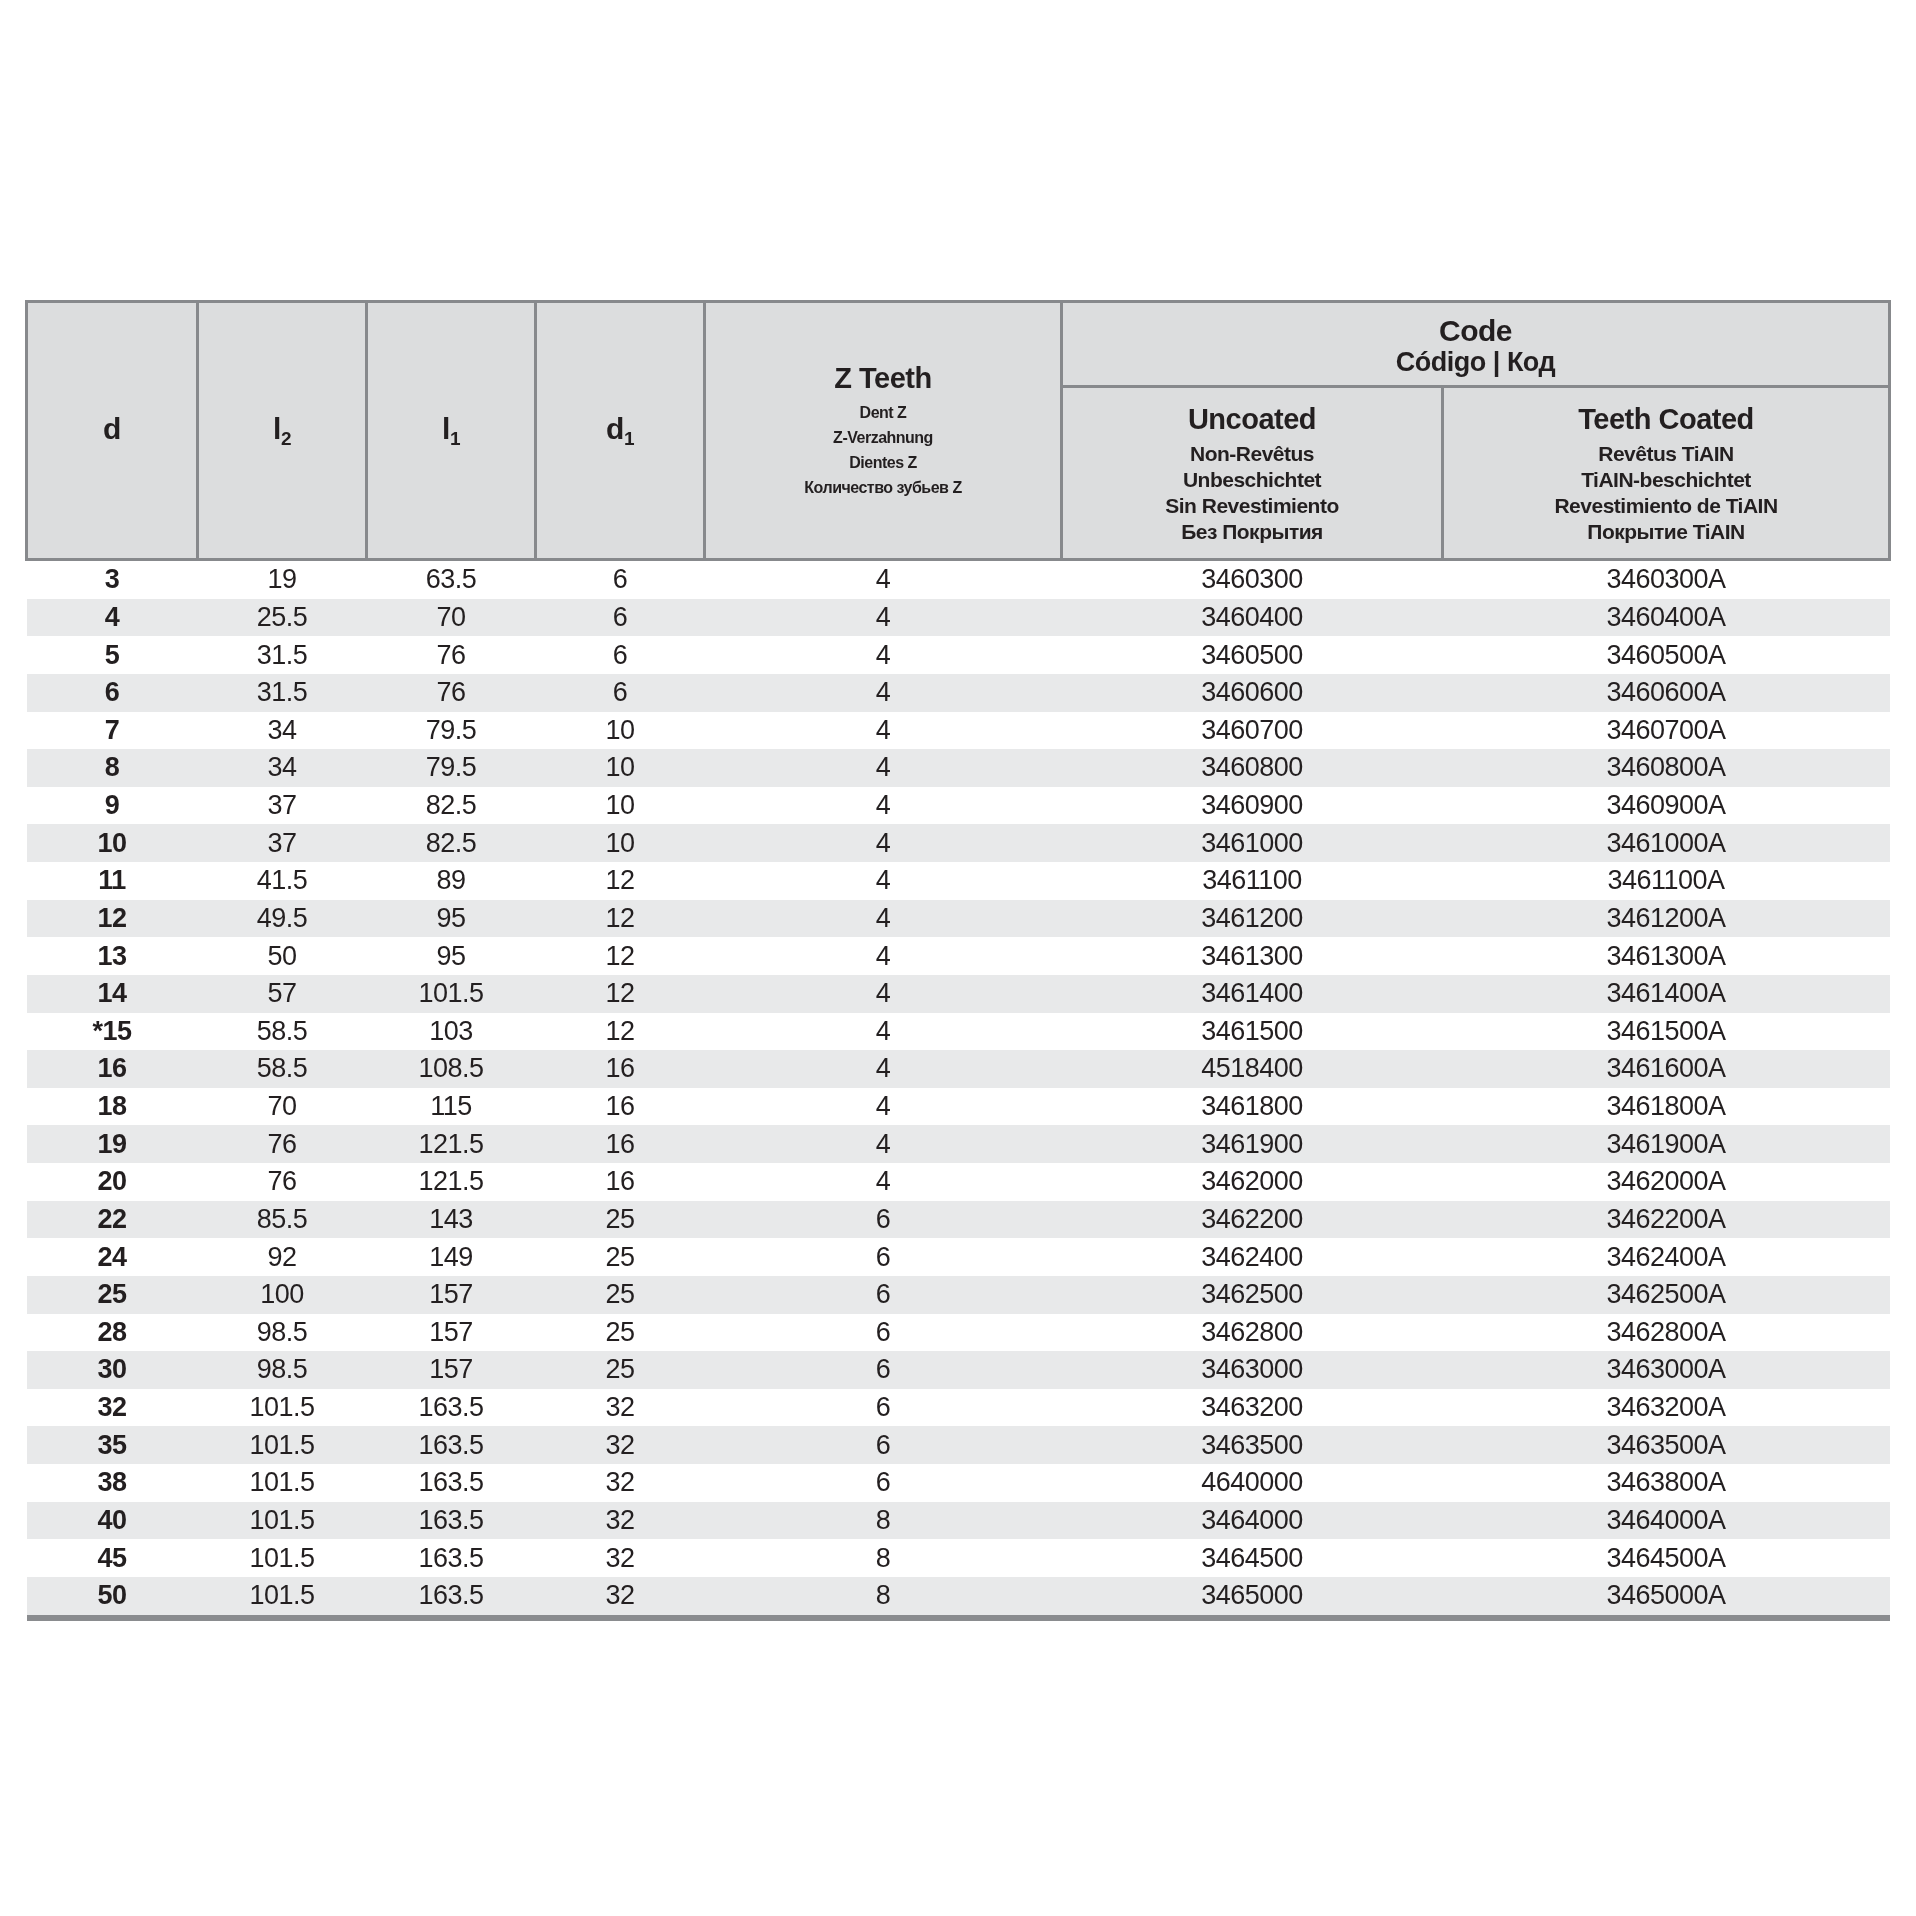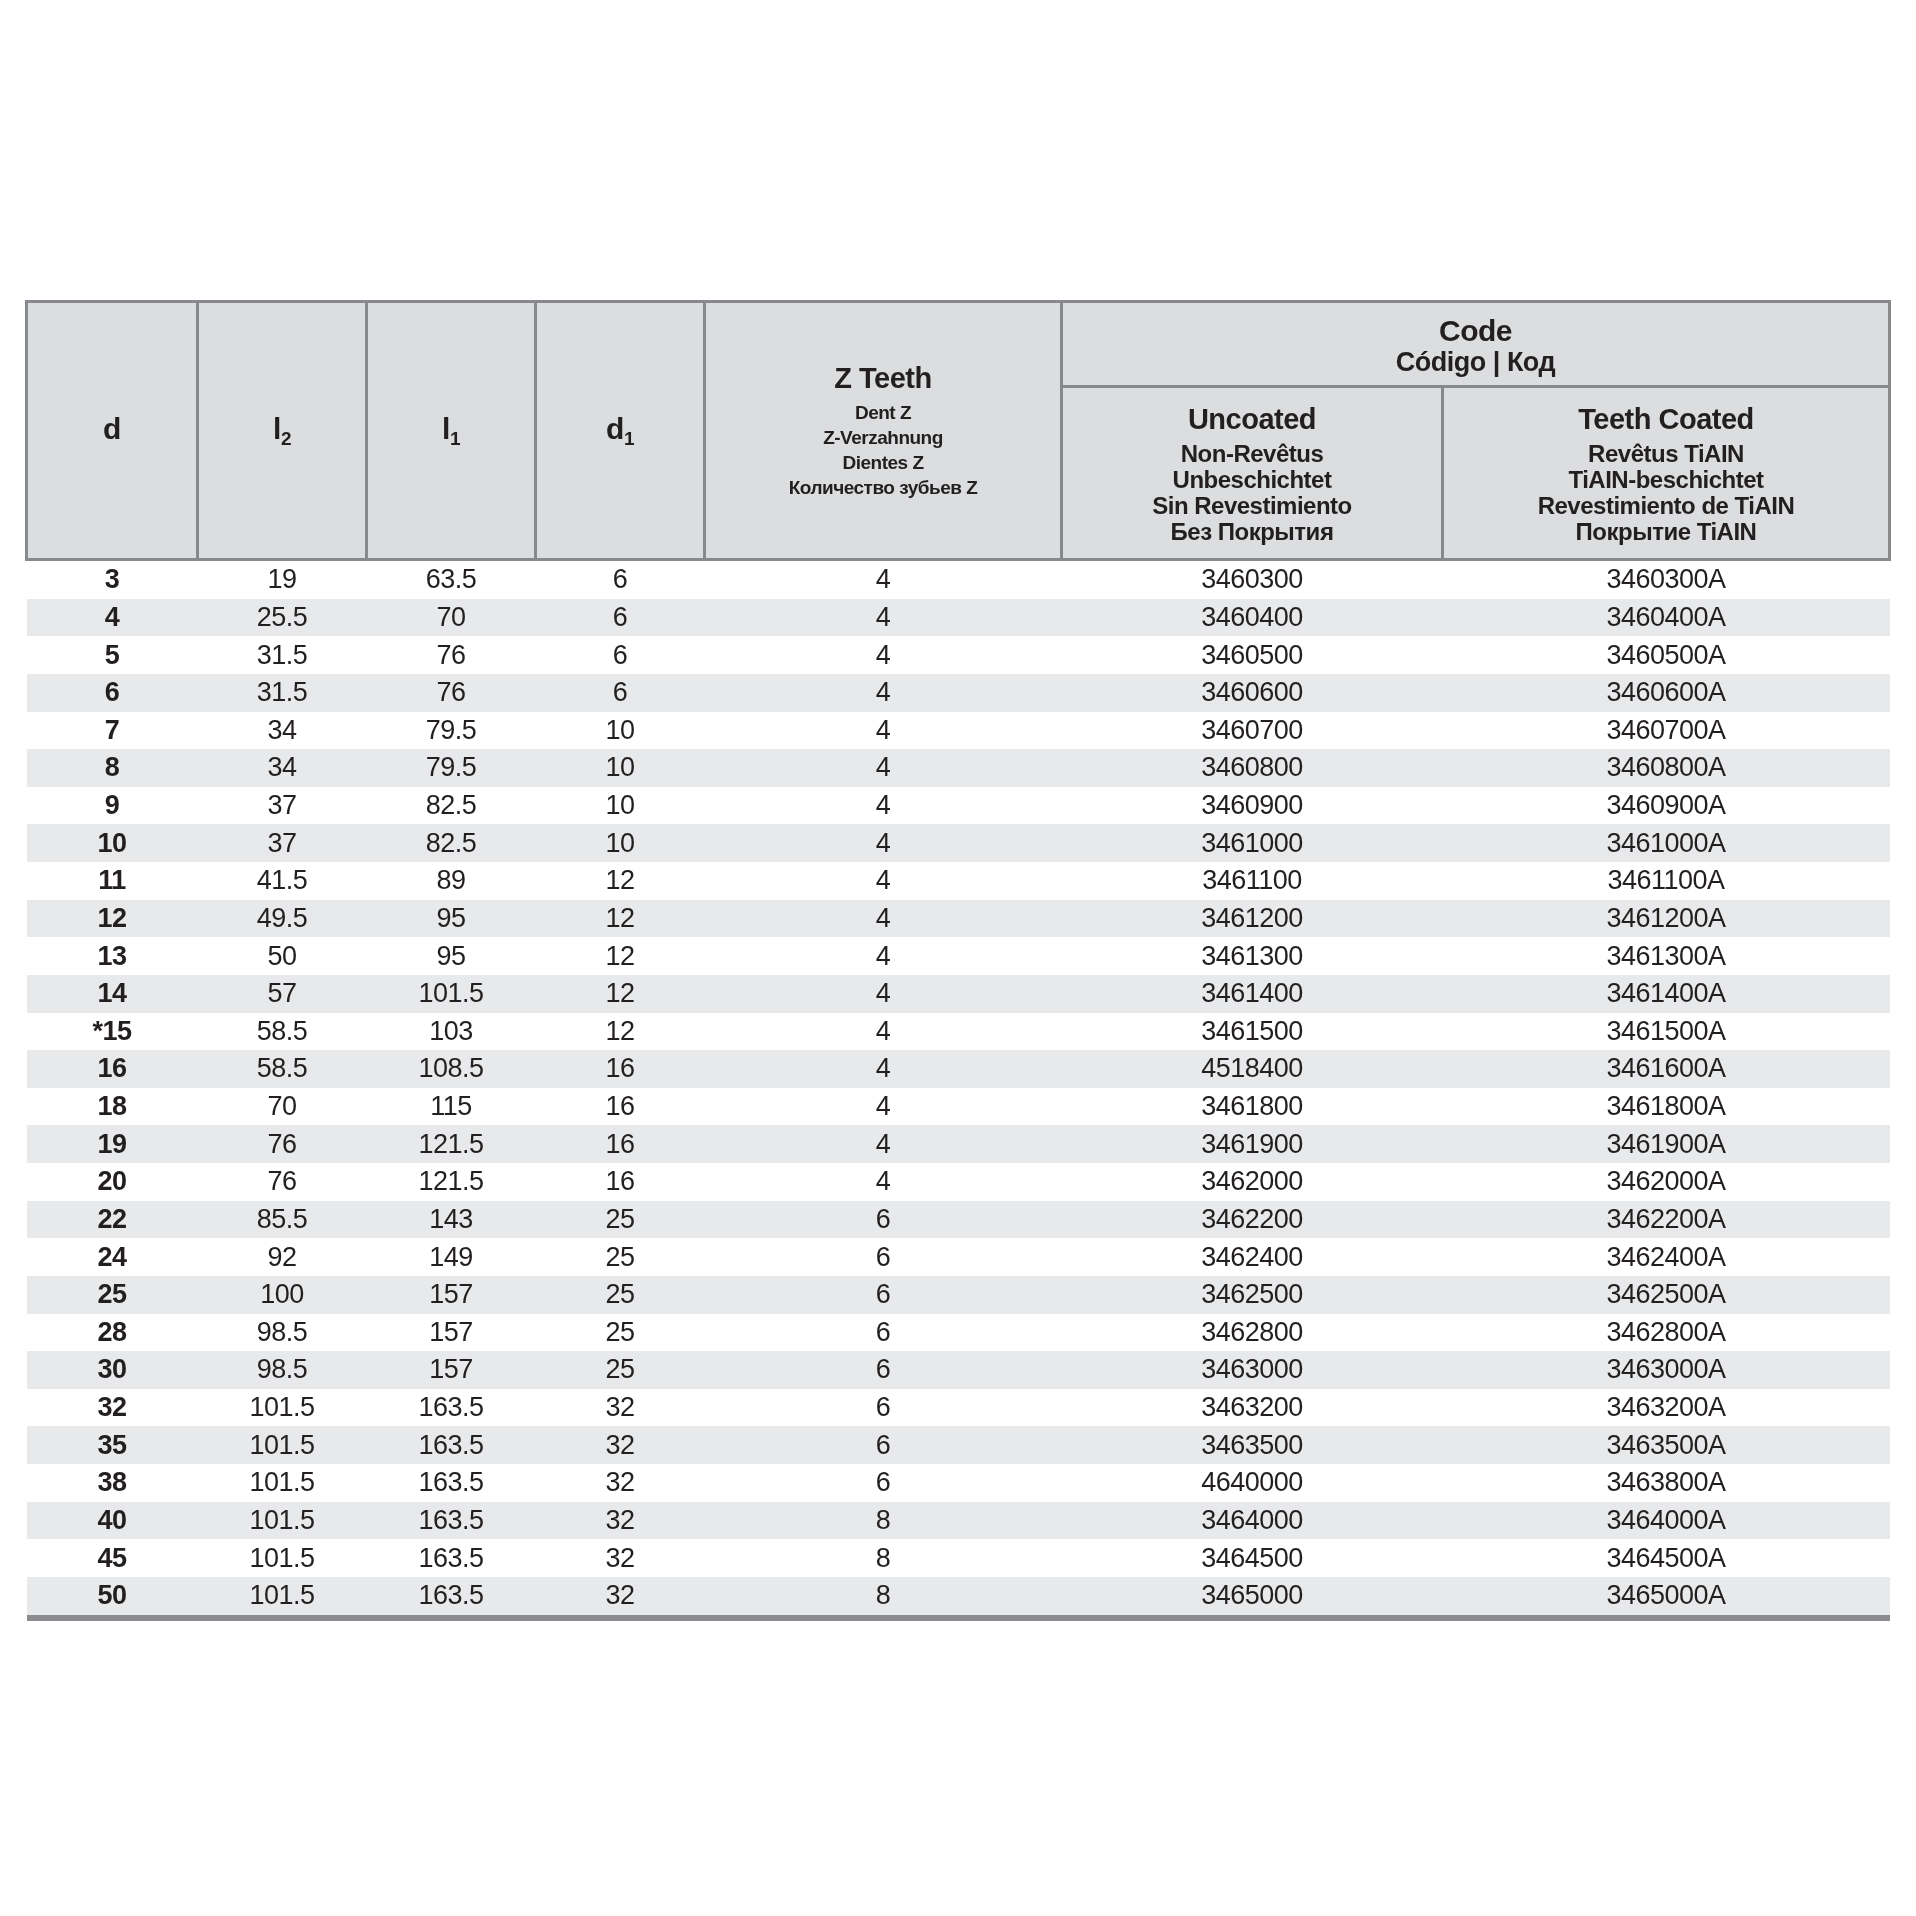--- a/index.html
+++ b/index.html
@@ -39,35 +39,35 @@
   th.th-scalar .subscript {
     font-size: 19px;
     vertical-align: -6px;
   }
   .h-title {
     font-size: 29px;
     line-height: 34px;
     margin-bottom: 5px;
   }
   .h-sub {
-    font-size: 19px;
+    font-size: 16px;
     line-height: 25px;
   }
   th.th-code { height: 82px; }
   th.th-code .h-title {
     font-size: 30px;
     line-height: 34px;
     margin-bottom: 2px;
   }
   th.th-code .h-sub {
     font-size: 27px;
     line-height: 25px;
   }
   th.th-lang { height: 170px; }
-  th.th-lang .h-sub { font-size: 24px; line-height: 26px; }
+  th.th-lang .h-sub { font-size: 21px; line-height: 26px; }
   
   tbody td {
     height: 37.64px;
     padding: 0;
     font-size: 27px;
     text-align: center;
     vertical-align: middle;
     border: none;
     letter-spacing: -0.5px;
   }

